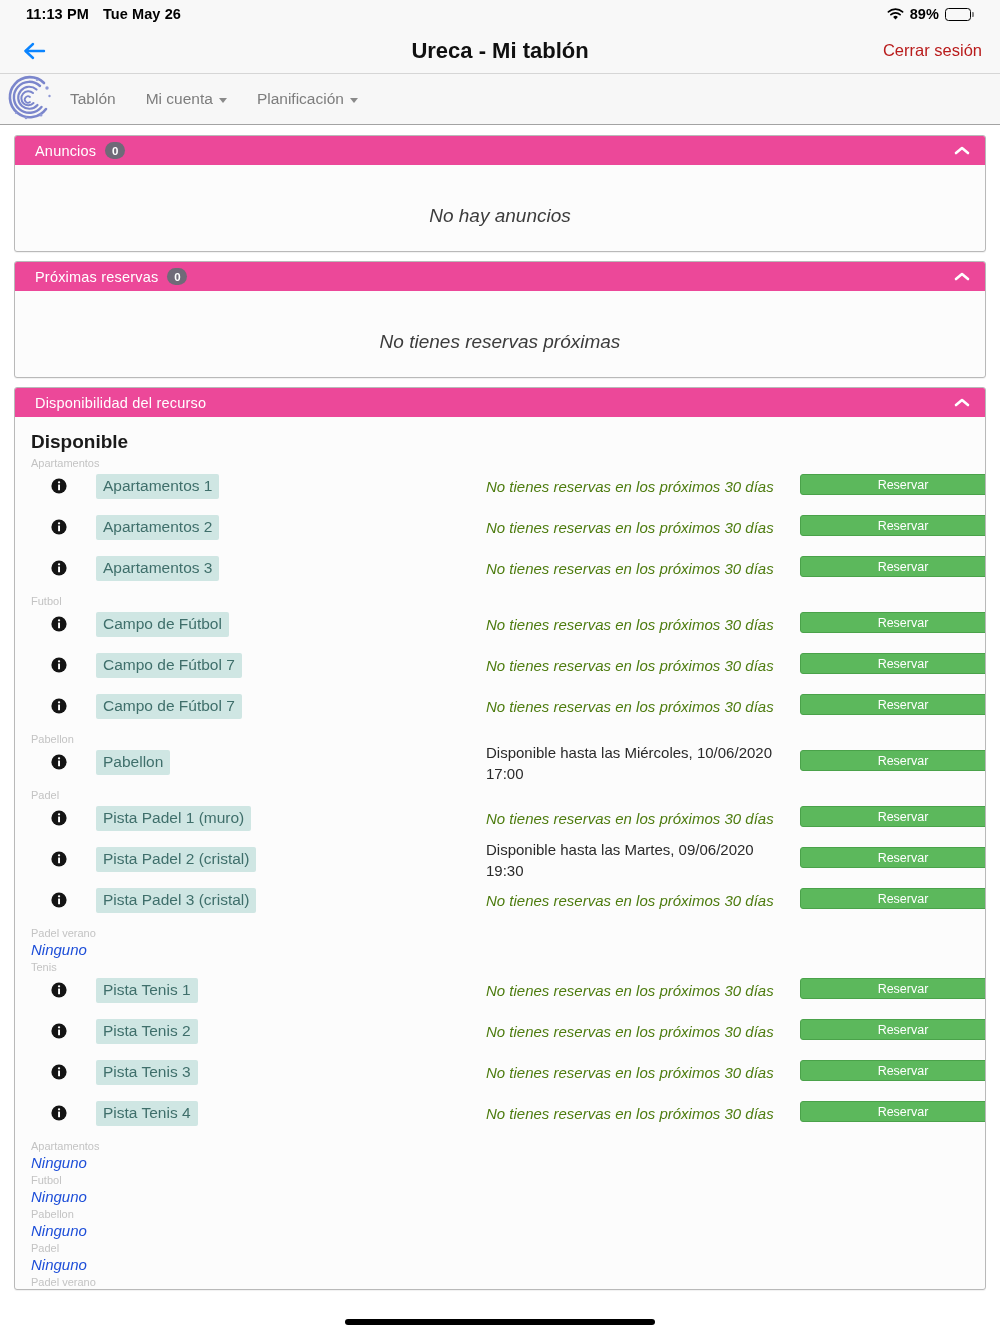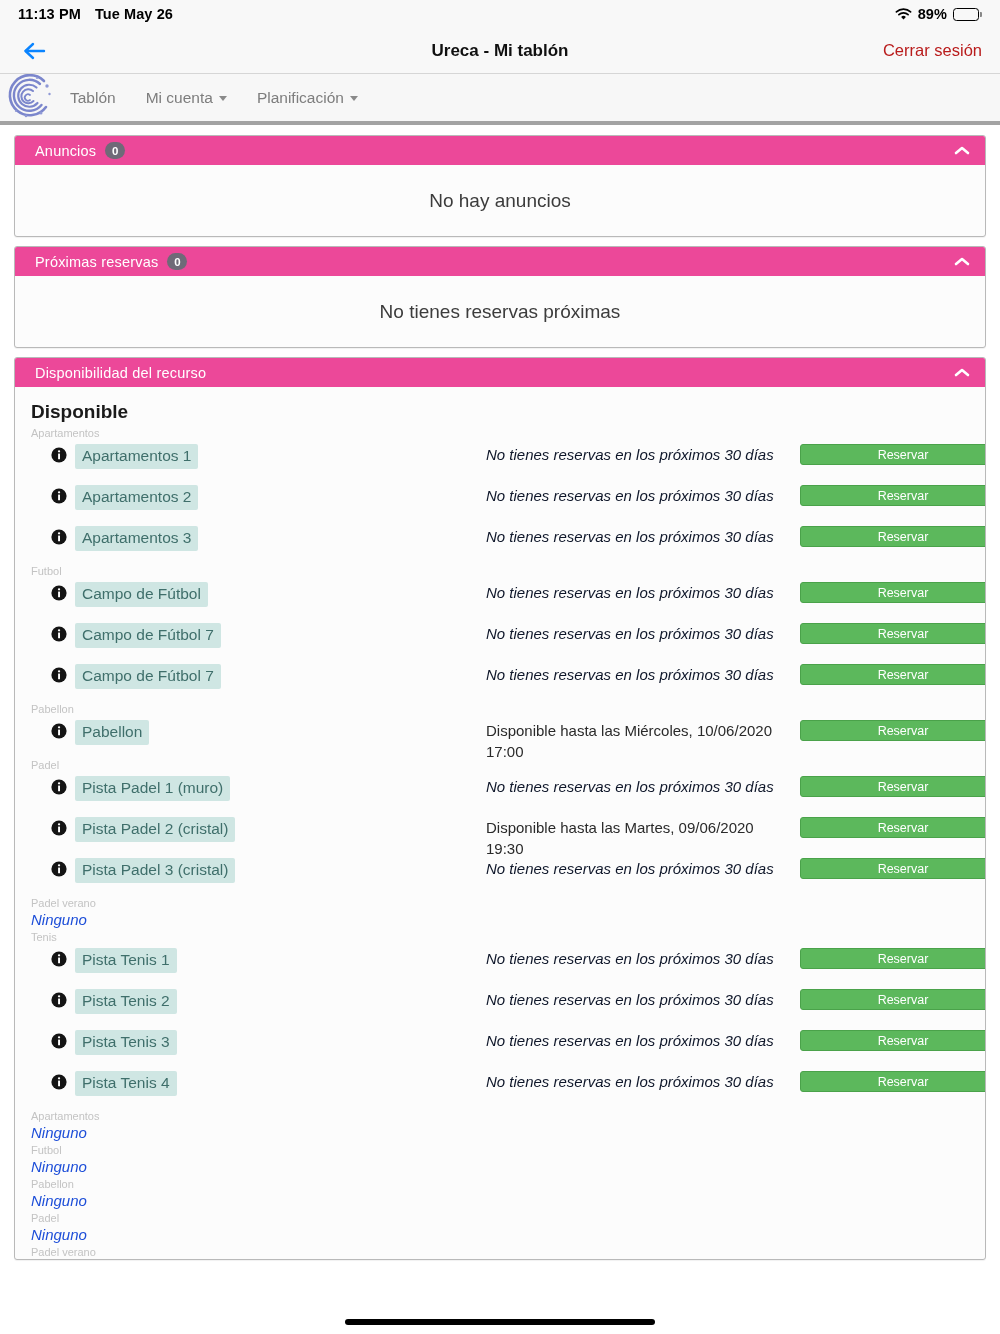--- a/index.html
+++ b/index.html
@@ -8,21 +8,21 @@
     background: #ffffff;
     font-family: "Liberation Sans", sans-serif;
     overflow: hidden;
   }
 
   
   .statusbar {
     height: 28px; width: 100%;
     background: #f8f8f8;
     display: flex; align-items: center;
-    padding: 0 18px;
+    padding: 0 26px;
     font-size: 14.5px; font-weight: 600; color: #000;
     letter-spacing: 0.1px;
   }
   .sb-time { margin-right: 14px; }
   .sb-date { font-weight: 600; }
   .sb-right { margin-left: auto; display: flex; align-items: center; gap: 6px; }
   .wifi-icon { display: inline-block; width: 17px; height: 13px; position: relative; }
   .battery { display: inline-flex; align-items: center; }
   .battery-body {
     width: 26px; height: 13px; border: 1.5px solid #000; border-radius: 3.5px;
@@ -36,32 +36,32 @@
     height: 46px; width: 100%;
     background: #f8f8f8;
     border-bottom: 1px solid #d6d6d6;
     display: flex; align-items: center;
     padding: 0 18px;
     position: relative;
   }
   .back-arrow { width: 34px; height: 34px; display: flex; align-items: center; justify-content: center; cursor: pointer; }
   .nav-title {
     position: absolute; left: 0; right: 0; text-align: center;
-    font-size: 17px; font-weight: 600; color: #101010;
+    font-size: 22px; font-weight: 600; color: #101010;
     pointer-events: none;
   }
   .logout-link {
     margin-left: auto; color: #b91c1c; font-size: 16.5px; cursor: pointer; z-index: 2;
   }
 
   
   .sitebar {
     height: 51px; width: 100%;
     background: #f7f7f7;
-    border-bottom: 4px solid #a3a3a3;
+    border-bottom: 1px solid #a3a3a3;
     display: flex; align-items: center;
     padding-left: 4px;
   }
   .logo { width: 52px; height: 49px; flex: 0 0 52px; margin-right: 14px; }
   .menu { display: flex; align-items: center; gap: 30px; }
   .menu-item {
     font-size: 15.5px; color: #7d7d7d; cursor: pointer;
     display: flex; align-items: center; gap: 6px;
   }
   .caret {
@@ -95,21 +95,21 @@
     display: inline-flex; align-items: center; justify-content: center;
     min-width: 20px; height: 17px; padding: 0 6px;
     border-radius: 9px; background: #6f6a78;
     color: #fff; font-size: 11.5px; font-weight: bold;
     margin-left: 9px;
   }
   .chev { margin-left: auto; width: 22px; height: 22px; display: flex; align-items: center; justify-content: center; }
 
   .panel-body-empty {
     height: 71px; display: flex; align-items: center; justify-content: center;
-    font-size: 19px; color: #3c3c3c;
+    font-style: italic; font-size: 19px; color: #3c3c3c; margin-top: 15px;
   }
   .panel-body { padding: 14px 0 0 0; }
 
   
   .avail-title {
     font-size: 19px; font-weight: bold; color: #1a1a1a;
     padding: 0 0 2px 16px;
   }
   .group-label {
     font-size: 11px; color: #c3c3c3; padding: 2px 0 1px 16px;
@@ -129,23 +129,23 @@
     font-size: 15.5px;
     padding: 3px 7px 4px 7px;
     border-radius: 2px;
     cursor: pointer;
     white-space: nowrap;
   }
   .res-status {
     position: absolute; left: 435px; width: 290px;
     font-size: 15px; line-height: 21px;
   }
-  .res-status.none { font-style: italic; color: #0f172a; }
+  .res-status.none { font-style: italic; color: #4d7c0f; }
   .res-status.until { color: #2a2a2a; }
-  .row-wrap { position: relative; width: 100%; display: flex; align-items: flex-start; }
+  .row-wrap { position: relative; width: 100%; display: flex; align-items: center; gap: 21px; }
   .btn-reservar {
     position: absolute; left: 749px; top: 0;
     width: 206px; height: 21px;
     background: #5cb85c; border: 1px solid #4aa24a; border-radius: 3px;
     color: #fff; font-size: 12.5px;
     display: flex; align-items: center; justify-content: center;
     cursor: pointer;
   }
 
   

